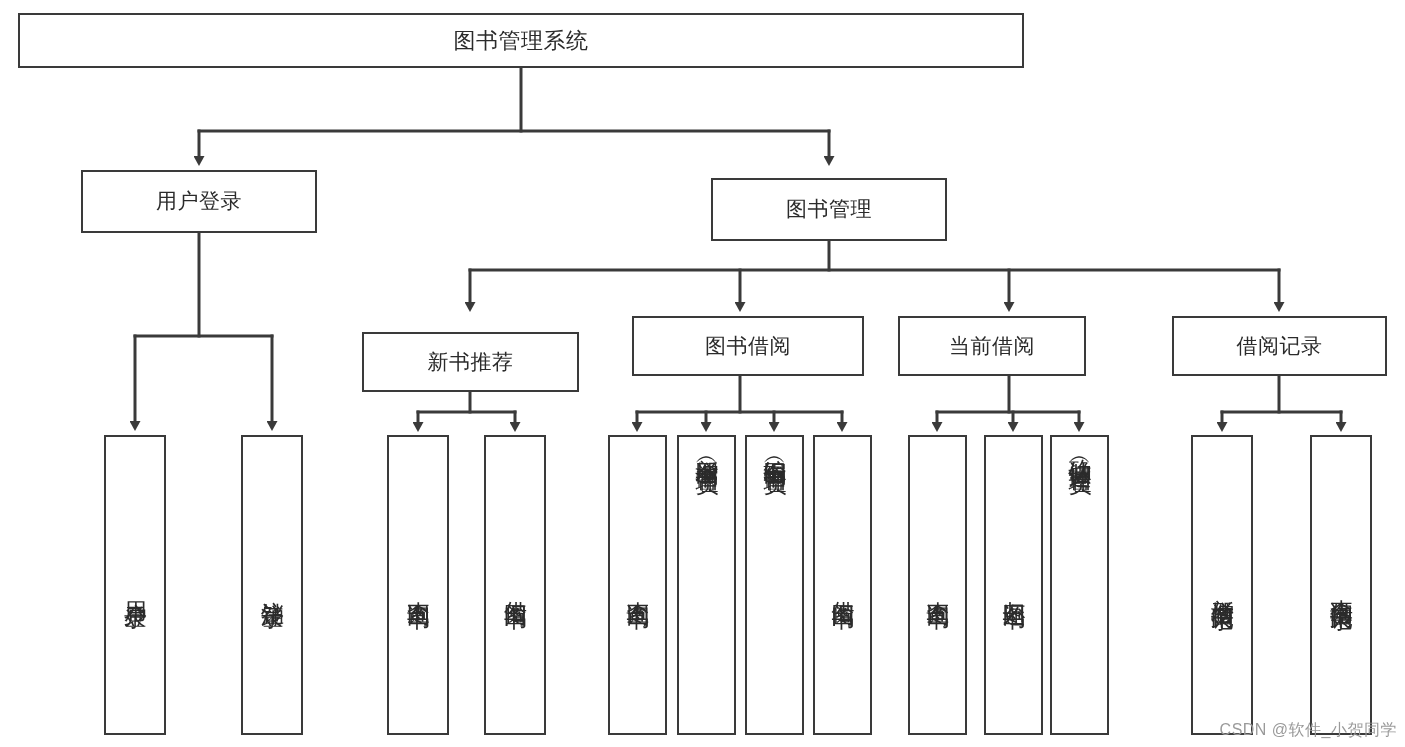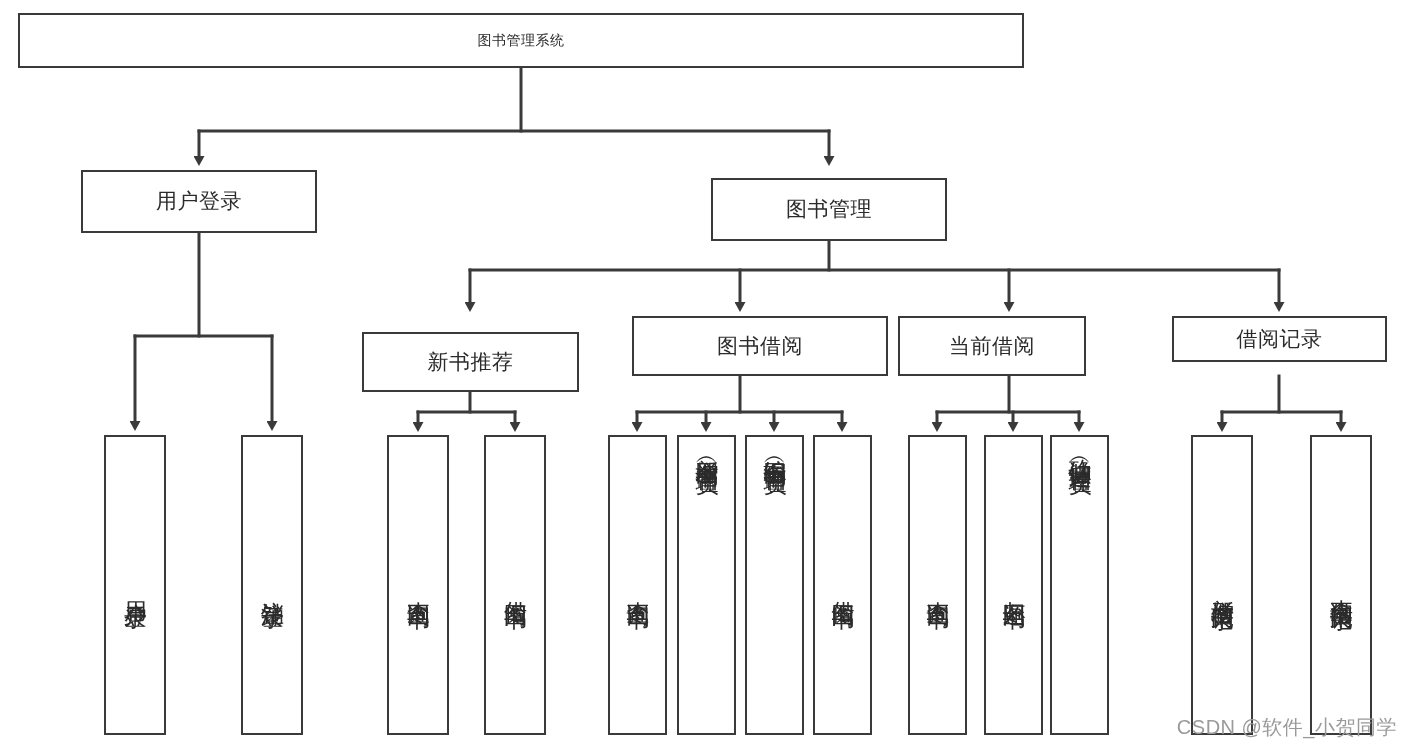--- a/index.html
+++ b/index.html
@@ -40,21 +40,21 @@
   .node-label {
     color: #2b2b2b;
     line-height: 1.06;
     letter-spacing: 0.5px;
     white-space: pre;
   }
   .horiz .node-label {
     font-size: 21px;
   }
   .root-box .node-label {
-    font-size: 14px;
+    font-size: 22px;
   }
   .leaf-box {
     align-items: flex-start;
     padding-top: 4px;
   }
   .leaf-box .node-label {
     writing-mode: vertical-rl;
     text-orientation: upright;
     font-size: 23px;
     line-height: 1.12;
@@ -62,21 +62,21 @@
     height: auto;
     max-height: 285px;
   }
   .leaf-box.centered {
     align-items: center;
   }
   #watermark {
     position: absolute;
     right: 8px;
     bottom: 6px;
-    font-size: 20px;
+    font-size: 16px;
     color: #9a9a9a;
     font-family: "Liberation Sans", "DejaVu Sans", sans-serif;
     white-space: nowrap;
     letter-spacing: 0.5px;
   }
 </style>
 </head>
 <body>
 
 <div id="diagram-root">
@@ -140,27 +140,27 @@
   <div class="node-box horiz" style="left:81px; top:170px; width:236px; height:63px;">
     <span class="node-label">用户登录</span>
   </div>
   <div class="node-box horiz" style="left:711px; top:170px; width:236px; height:63px;margin-top:8px;">
     <span class="node-label">图书管理</span>
   </div>
 
   <div class="node-box horiz" style="left:362px; top:316px; width:217px; height:60px;margin-top:16px;">
     <span class="node-label">新书推荐</span>
   </div>
-  <div class="node-box horiz" style="left:632px; top:316px; width:256px; height:60px;">
+  <div class="node-box horiz" style="left:632px; top:316px; width:232px; height:60px;">
     <span class="node-label">图书借阅</span>
   </div>
   <div class="node-box horiz" style="left:898px; top:316px; width:188px; height:60px;">
     <span class="node-label">当前借阅</span>
   </div>
-  <div class="node-box horiz" style="left:1172px; top:316px; width:215px; height:46px;">
+  <div class="node-box horiz" style="left:1172px; top:316px; width:215px; height:60px;">
     <span class="node-label">借阅记录</span>
   </div>
 
   <div class="node-box leaf-box centered" style="left:104px; top:435px; width:62px; height:300px;">
     <span class="node-label">用户登录</span>
   </div>
   <div class="node-box leaf-box centered" style="left:241px; top:435px; width:62px; height:300px;">
     <span class="node-label">注销登录</span>
   </div>
 

